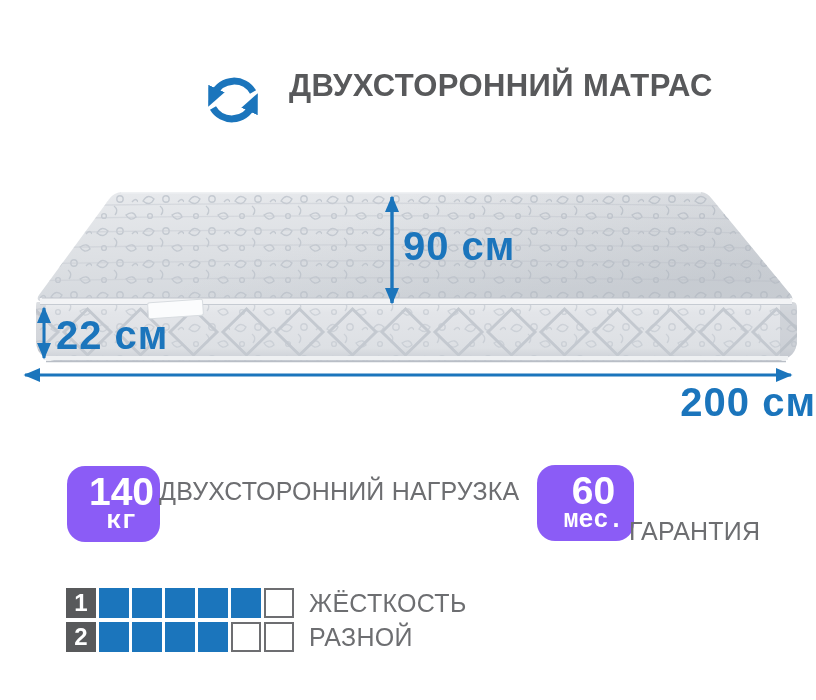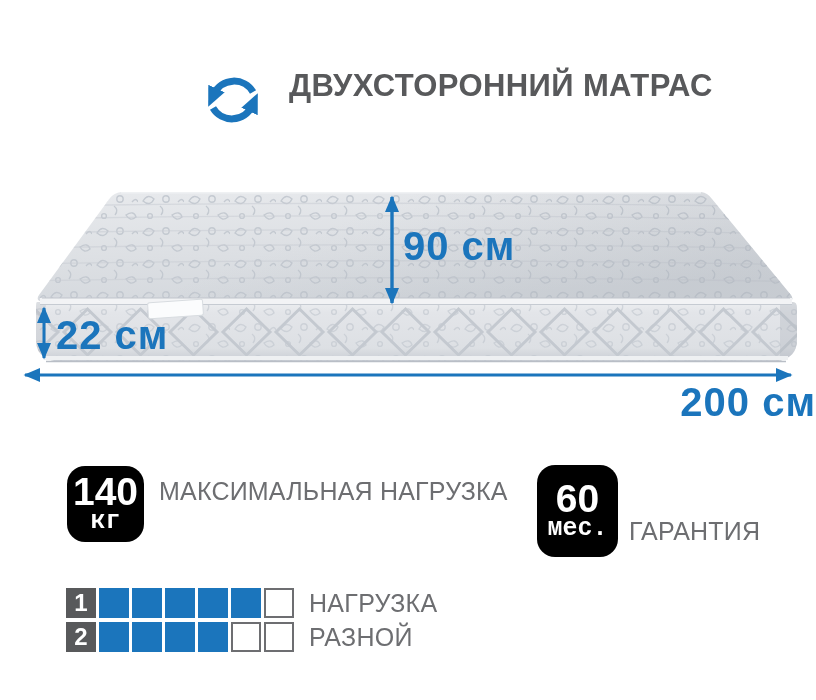--- a/index.html
+++ b/index.html
@@ -18,24 +18,24 @@
   
   .scene-svg{left:0;top:0;width:816px;height:700px;}
 
   
   .dim-label{color:#1b75bc;font-weight:bold;font-size:40px;white-space:nowrap;letter-spacing:1px;}
   .dim-depth{left:403px;top:224px;}
   .dim-height{left:56px;top:313px;}
   .dim-width{left:0;top:380px;width:816px;text-align:right;}
 
   
-  .badge{background:#000000;border-radius:18px;color:#ffffff;text-align:center;
-         display:flex;flex-direction:column;justify-content:center;align-items:center;}
+  .badge{background:#8b5cf6;border-radius:18px;color:#ffffff;text-align:center;
+         display:flex;flex-direction:column;justify-content:center;align-items:center;padding-left:16px;}
   .badge-load{left:67px;top:466px;width:77px;height:76px;}
-  .badge-warranty{left:537px;top:465px;width:81px;height:92px;}
+  .badge-warranty{left:537px;top:465px;width:81px;height:76px;}
   .badge-value{font-size:39px;font-weight:bold;line-height:36px;}
   .badge-unit{font-size:25px;font-weight:bold;line-height:24px;font-family:Liberation Mono, monospace;}
   .badge-text{color:#6d6e71;font-size:25px;line-height:29px;letter-spacing:0.2px;white-space:nowrap;}
   .badge-load-text{left:159px;top:477px;}
   .badge-warranty-text{left:629px;top:517px;}
 
   
   .firmness{left:66px;top:588px;}
   .firm-row{display:flex;align-items:center;gap:3px;margin-bottom:4px;}
   .num-sq{width:30px;height:30px;background:#58595b;color:#ffffff;font-size:24px;font-weight:bold;
@@ -162,41 +162,41 @@
 
   <div class="abs dim-label dim-depth">90 см</div>
   <div class="abs dim-label dim-height">22 см</div>
   <div class="abs dim-label dim-width">200 см</div>
 
   <div class="abs badge badge-load">
     <div class="badge-value">140</div>
     <div class="badge-unit">кг</div>
   </div>
   <div class="abs badge-text badge-load-text">
-    <div>МАКСИМАЛЬНАЯ НАГРУЗКА</div>
+    <div>ДВУХСТОРОННИЙ НАГРУЗКА</div>
   </div>
 
   <div class="abs badge badge-warranty">
     <div class="badge-value">60</div>
     <div class="badge-unit">мес.</div>
   </div>
   <div class="abs badge-text badge-warranty-text">ГАРАНТИЯ</div>
 
   <div class="abs firmness">
     <div class="firm-row">
       <div class="num-sq">1</div>
       <div class="firm-squares" style="display:flex;gap:3px;">
           <div class="sq sq-filled"></div>
           <div class="sq sq-filled"></div>
           <div class="sq sq-filled"></div>
           <div class="sq sq-filled"></div>
           <div class="sq sq-filled"></div>
           <div class="sq sq-empty"></div>
         </div>
-      <div class="firm-label">НАГРУЗКА</div>
+      <div class="firm-label">ЖЁСТКОСТЬ</div>
     </div>
     <div class="firm-row">
       <div class="num-sq">2</div>
       <div class="firm-squares" style="display:flex;gap:3px;">
           <div class="sq sq-filled"></div>
           <div class="sq sq-filled"></div>
           <div class="sq sq-filled"></div>
           <div class="sq sq-filled"></div>
           <div class="sq sq-empty"></div>
           <div class="sq sq-empty"></div>

